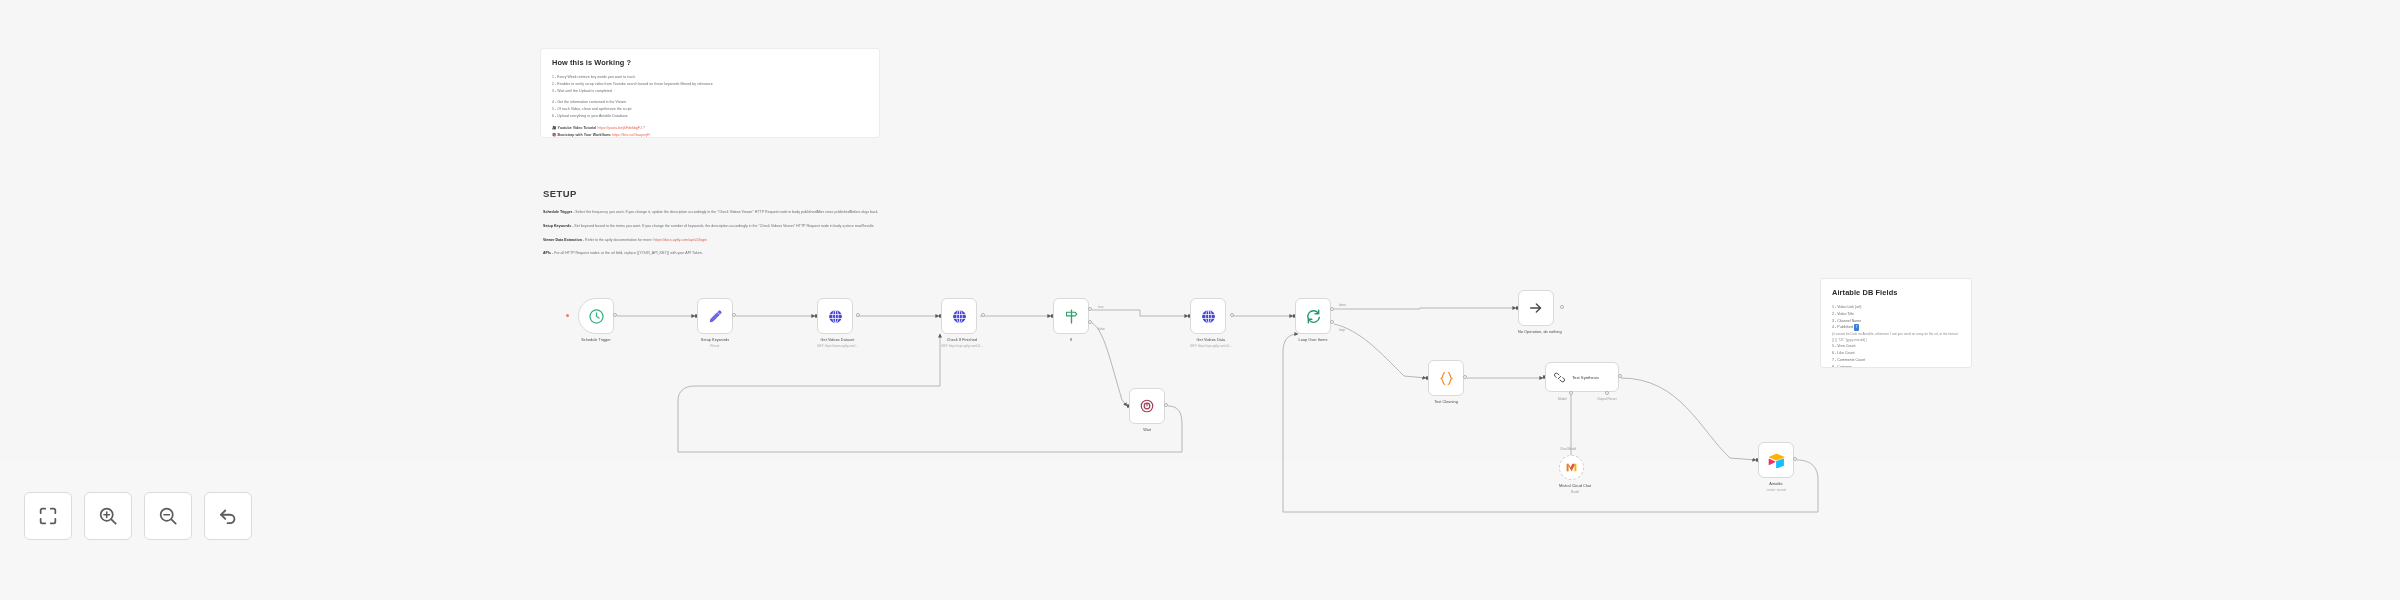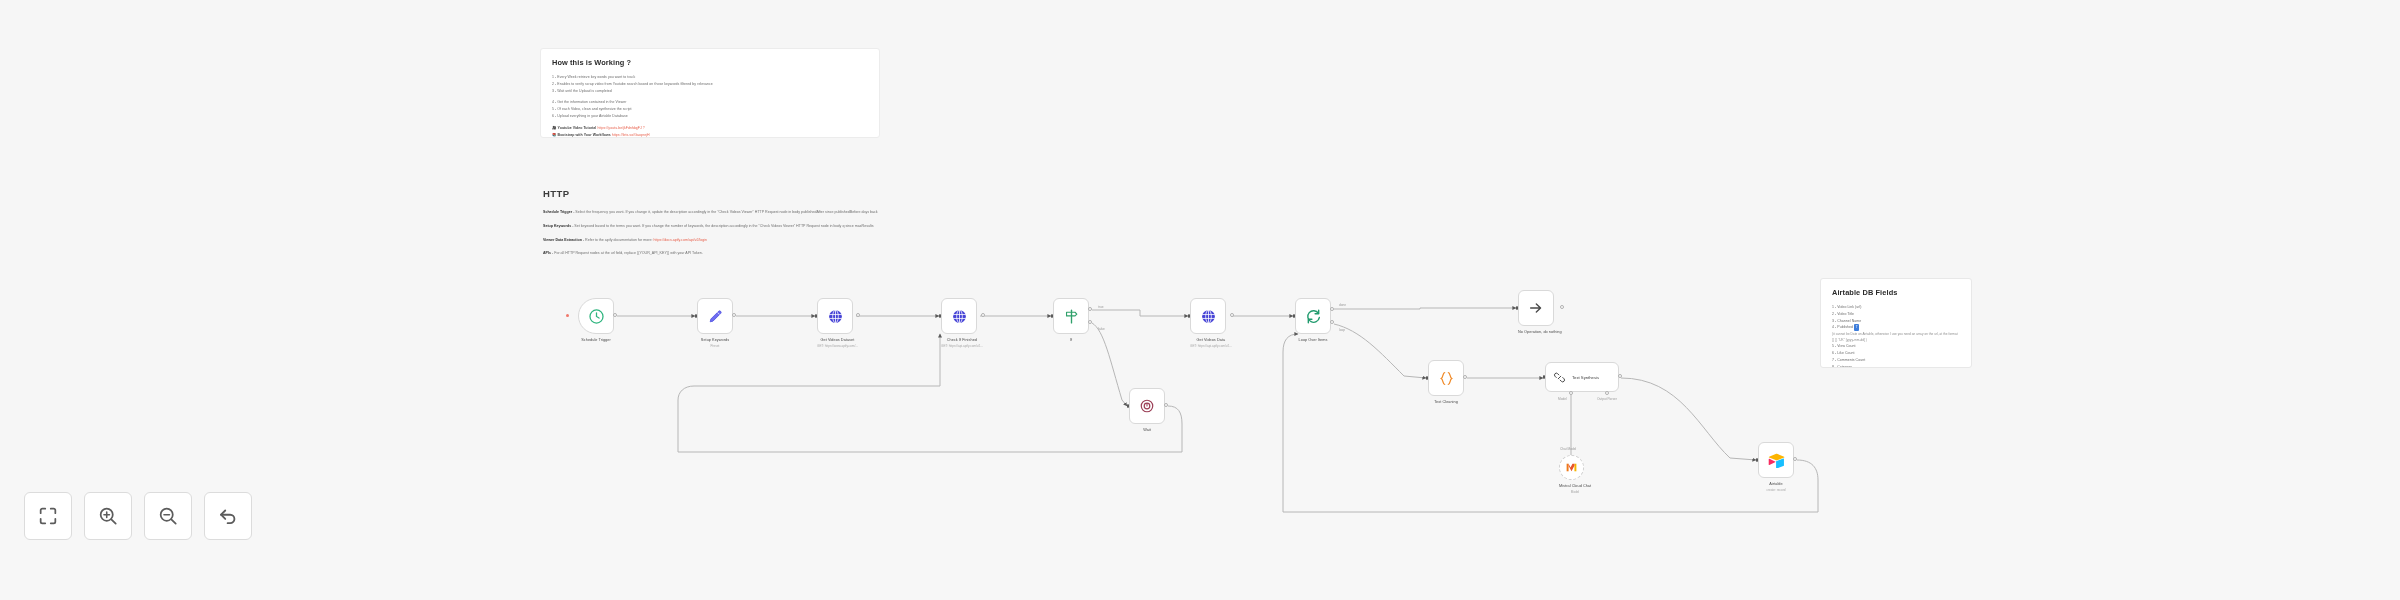--- a/index.html
+++ b/index.html
@@ -196,21 +196,21 @@
     </div>
     <div class="sticky-line">
       <span class="sticky-emoji">📚</span>
       <span class="num">Bootstrap with Your Workflows</span>
       <span class="lnk">https://lets.so/GaoprejH</span>
     </div>
 
   </div>
 
   <div class="setup-note" style="left:543px; top:188px; width:560px;">
-    <div class="setup-title">HTTP</div>
+    <div class="setup-title">SETUP</div>
 
     <div class="setup-p">
       <b>Schedule Trigger</b><span> - Select the frequency you want. If you change it, update the description accordingly in the "Check Videos Viewer" HTTP Request node in body </span><span class="blue-chip">publishedAfter</span><span> since </span><span class="blue-chip">publishedBefore</span><span> days back</span>
     </div>
 
     <div class="setup-p">
       <b>Setup Keywords</b><span> - Set keyword based to the terms you want. If you change the number of keywords, the description accordingly in the "Check Videos Viewer" HTTP Request node in body </span><span class="blue-chip">q</span><span> since </span><span class="blue-chip">maxResults</span>
     </div>
 
     <div class="setup-p">

